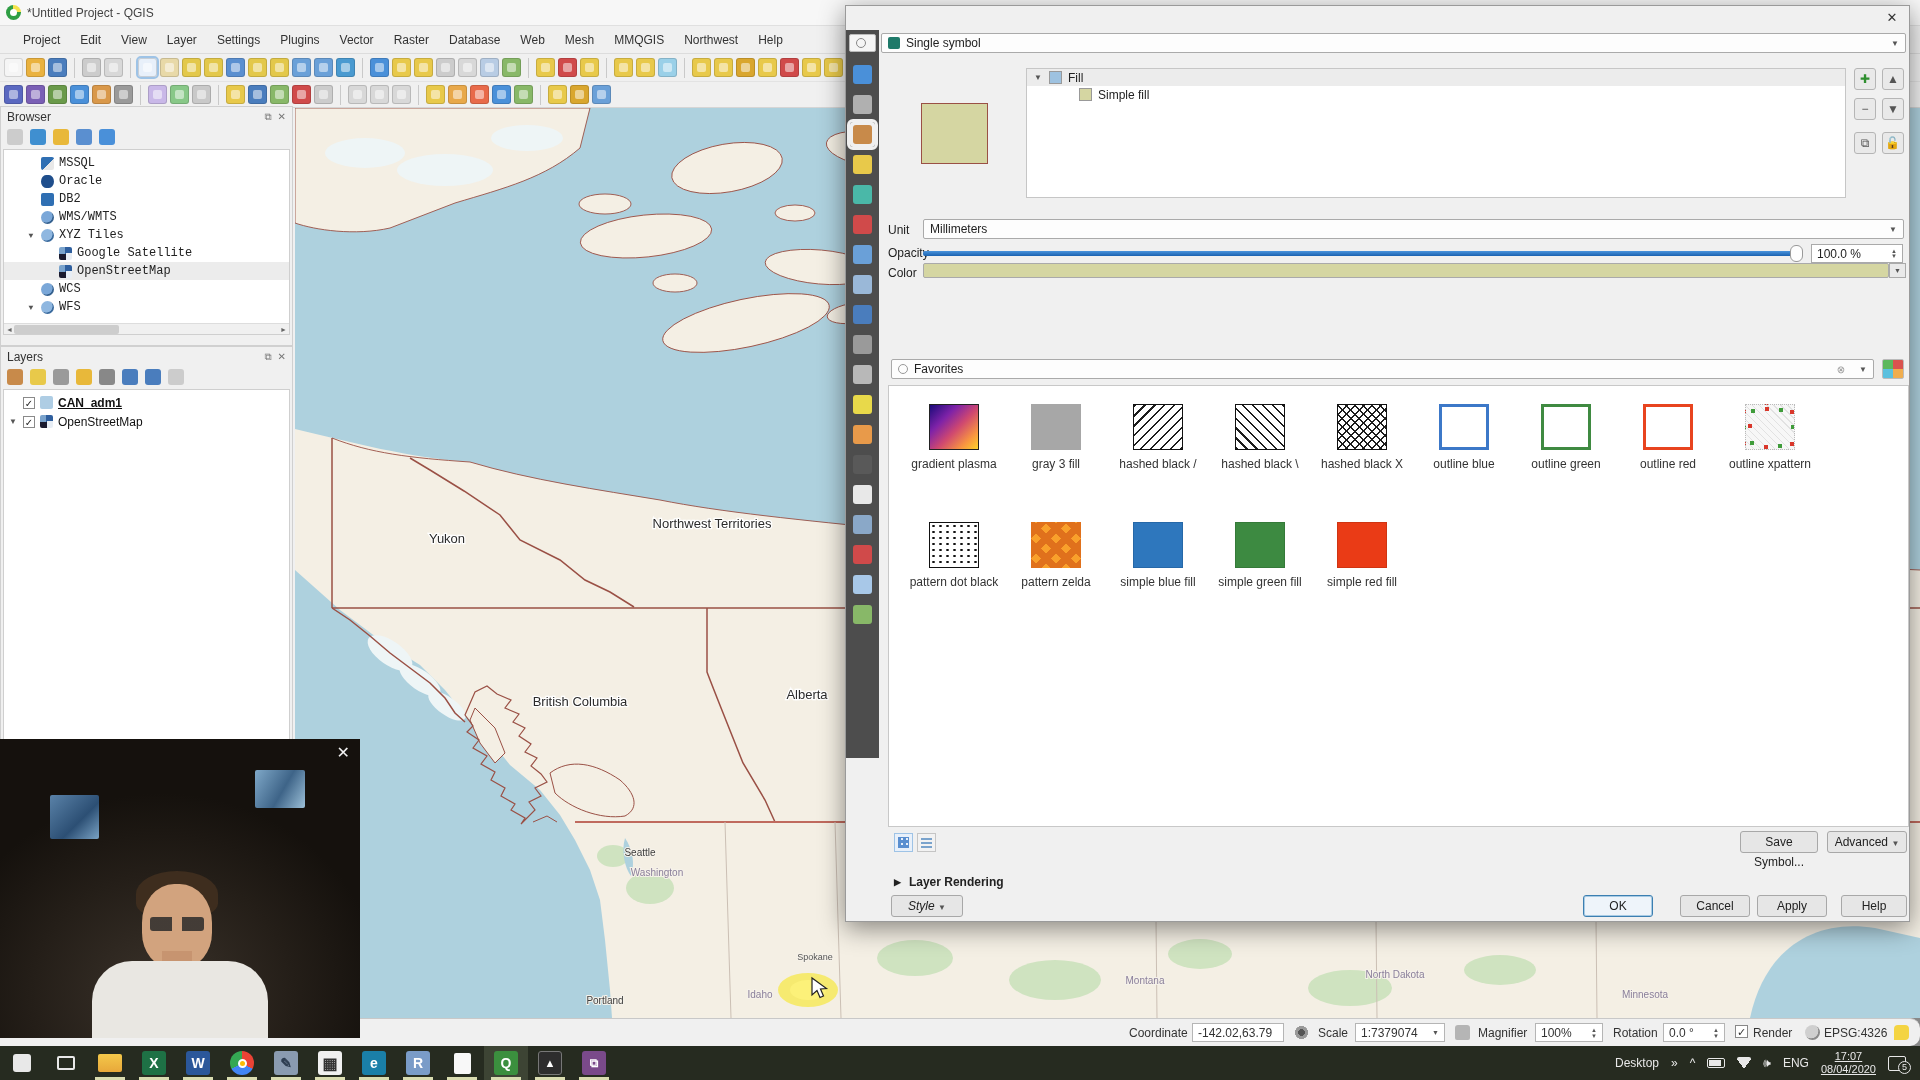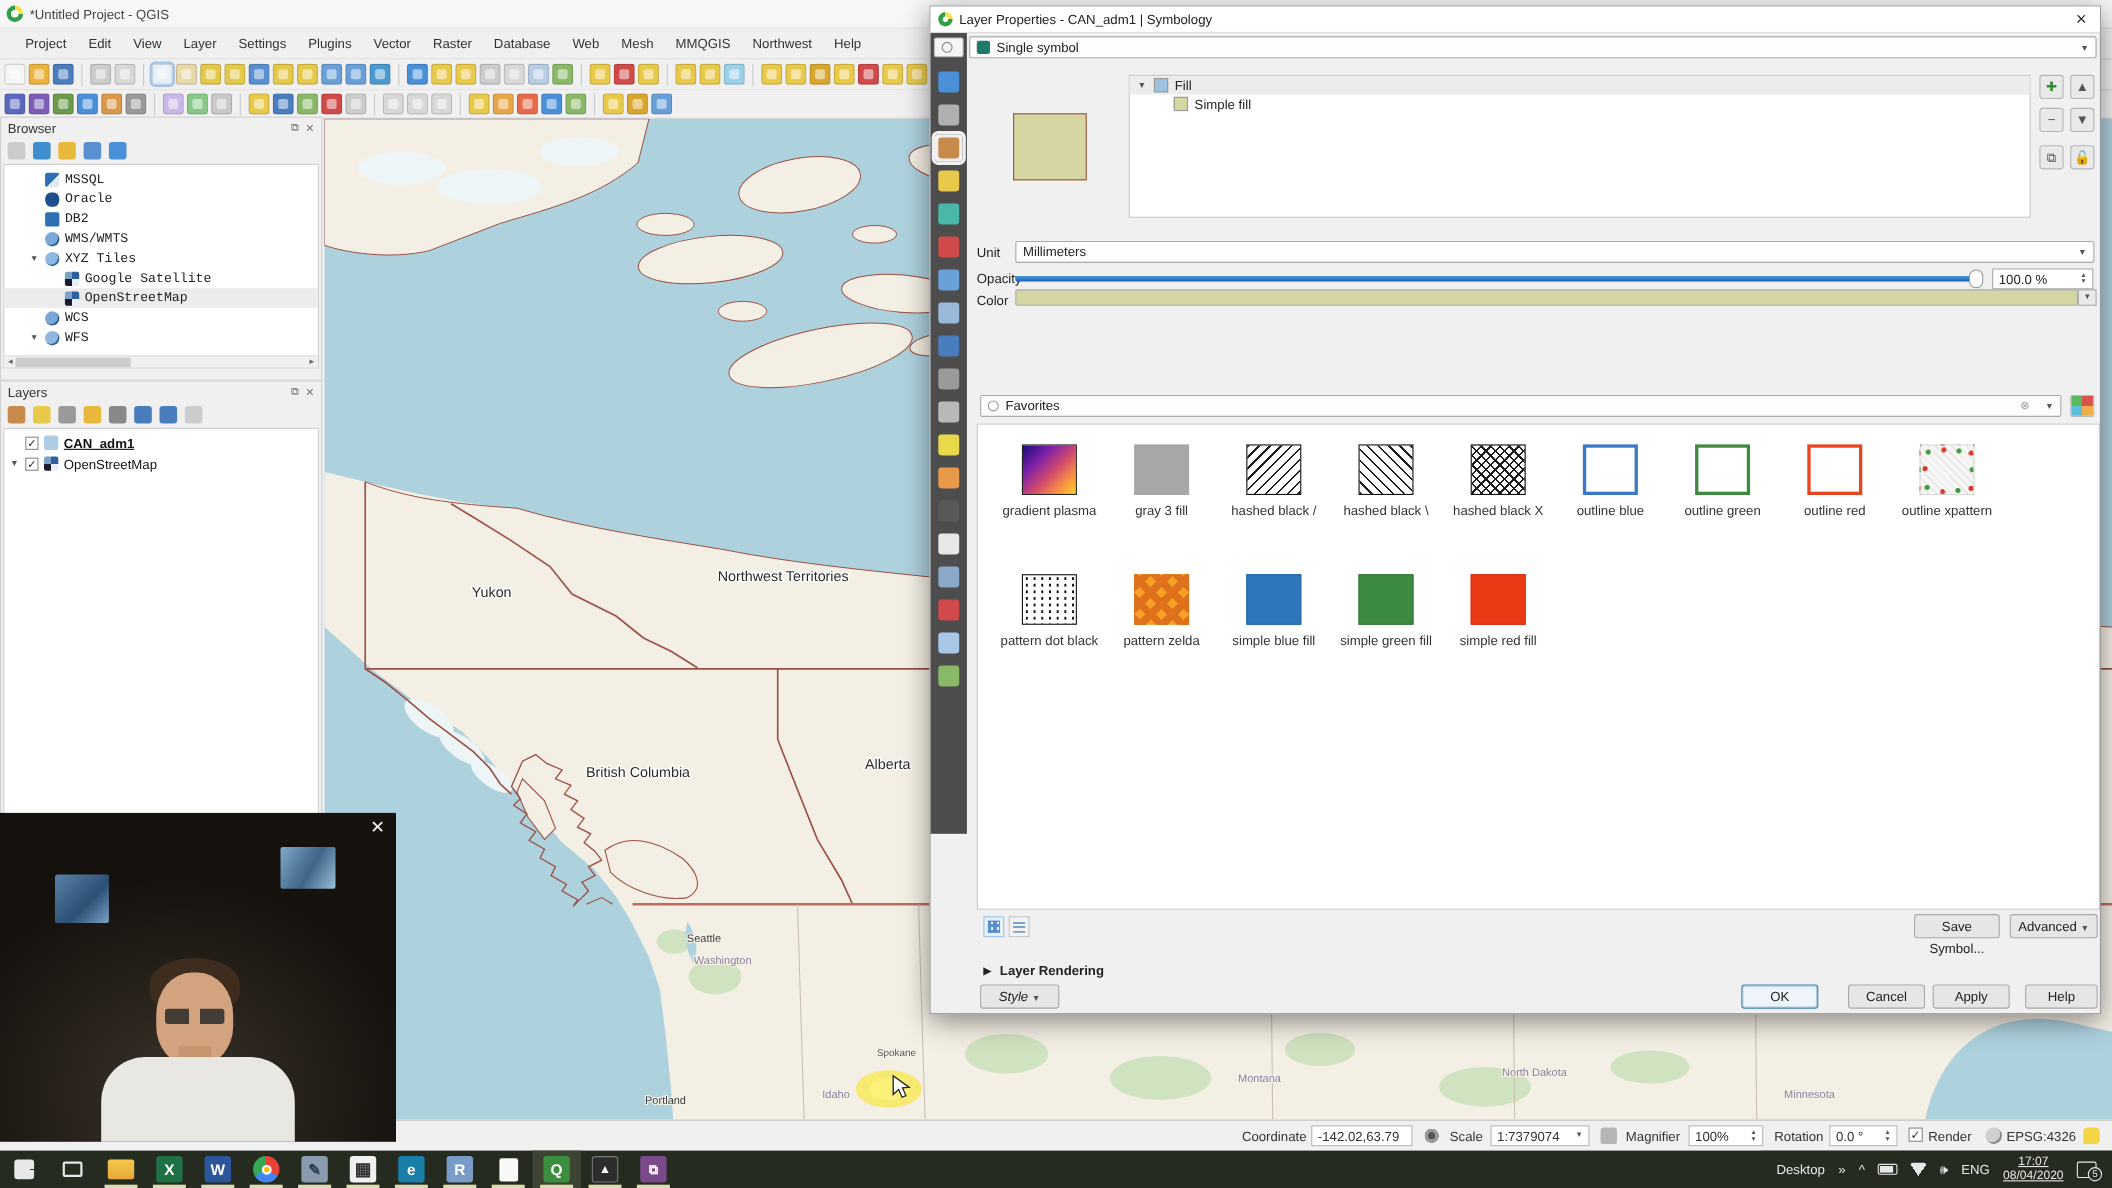--- a/index.html
+++ b/index.html
@@ -103,21 +103,21 @@
   .sw-dots { background-color:#fff; border:1.6px solid #111;
     background-image:radial-gradient(#111 1.1px,transparent 1.3px); background-size:7px 6px; }
   .sw-zelda { background-color:#f9a02b;
     background-image:repeating-linear-gradient(45deg,#e0711c 0 7px,transparent 7px 14px),
                      repeating-linear-gradient(-45deg,#e0711c 0 7px,rgba(249,160,43,.6) 7px 14px); }
   .sw-blue { background:#2e77bd; border:1px solid #2668a8; }
   .sw-green { background:#3d8a41; border:1px solid #357a39; }
   .sw-red { background:#ea3b16; border:1px solid #cf3412; }
 
   
-  #statusbar { left:0; top:1018px; width:1920px; height:28px; background:#f0f0f0; border-top:1px solid #c8c8c8; font-size:12px; color:#333; }
+  #statusbar { left:0; top:1018px; width:1920px; height:28px; background:#f0f0f0; border-top:1px solid #c8c8c8; font-size:12px; color:#333;border-radius:10px; }
   #statusbar .fld { position:absolute; top:4px; height:19px; background:#fff; border:1px solid #b5b5b5; font-size:12px; display:flex; align-items:center; padding:0 5px; }
   #statusbar .slbl { position:absolute; top:7px; font-size:12px; color:#333; }
   .sico { position:absolute; top:6px; width:15px; height:15px; border-radius:3px; }
 
   
   #taskbar { left:0; top:1046px; width:1920px; height:34px; background:#262b20; display:flex; align-items:center; }
   .tapp { width:44px; height:34px; position:relative; display:flex; align-items:center; justify-content:center; flex:none; }
   .tapp.active { background:#3d4434; }
   .tapp .runline { position:absolute; bottom:0; left:7px; right:7px; height:3px; background:#d9dcb0; }
   .tico { width:24px; height:24px; display:flex; align-items:center; justify-content:center; font-size:14px; font-weight:bold; color:#fff; border-radius:3px; }
@@ -429,24 +429,20 @@
         <div class="lrow">
           <span class="arrow">▼</span>
           <span class="chk">✓</span>
           <span class="nico i-tiles"></span>
           <span>OpenStreetMap</span>
         </div>
       </div>
   </div>
 
   <div id="dialog" class="abs">
-    <div id="dlg-title">
-      <span class="qgis-logo" style="width:13px;height:13px;"></span>
-      <span>Layer Properties - CAN_adm1 | Symbology</span>
-    </div>
     <div id="dlg-close">✕</div>
 
     <div id="dlg-side">
       <div class="search"></div>
     <div class="stab" style="top: 32px;">
           <div class="g" style="background: rgb(74, 144, 217);"></div>
         </div>
         <div class="stab" style="top: 62px;">
           <div class="g" style="background: rgb(176, 176, 176);"></div>
         </div>
@@ -510,21 +506,21 @@
     </div>
 
     <div class="abs" style="left:75px;top:97px;width:67px;height:61px;background:#d5d6a2;border:1px solid #9a5045;"></div>
 
     <div class="abs treebox" style="left:180px;top:62px;width:820px;height:130px;">
       <div class="srow first">
         <span class="arrow">▼</span>
         <span class="swsq" style="background:#9ec2e0;"></span>
         <span>Fill</span>
       </div>
-      <div class="srow" style="padding-left:40px;">
+      <div class="srow" style="padding-left:52px;">
         <span class="swsq" style="background:#d5d6a2;"></span>
         <span>Simple fill</span>
       </div>
     </div>
     <div class="mini-btn" style="left:1008px;top:62px;color:#2f8f2f;">✚</div>
     <div class="mini-btn" style="left:1036px;top:62px;">▲</div>
     <div class="mini-btn" style="left:1008px;top:92px;">−</div>
     <div class="mini-btn" style="left:1036px;top:92px;">▼</div>
     <div class="mini-btn" style="left:1008px;top:126px;">⧉</div>
     <div class="mini-btn" style="left:1036px;top:126px;">🔓</div>

